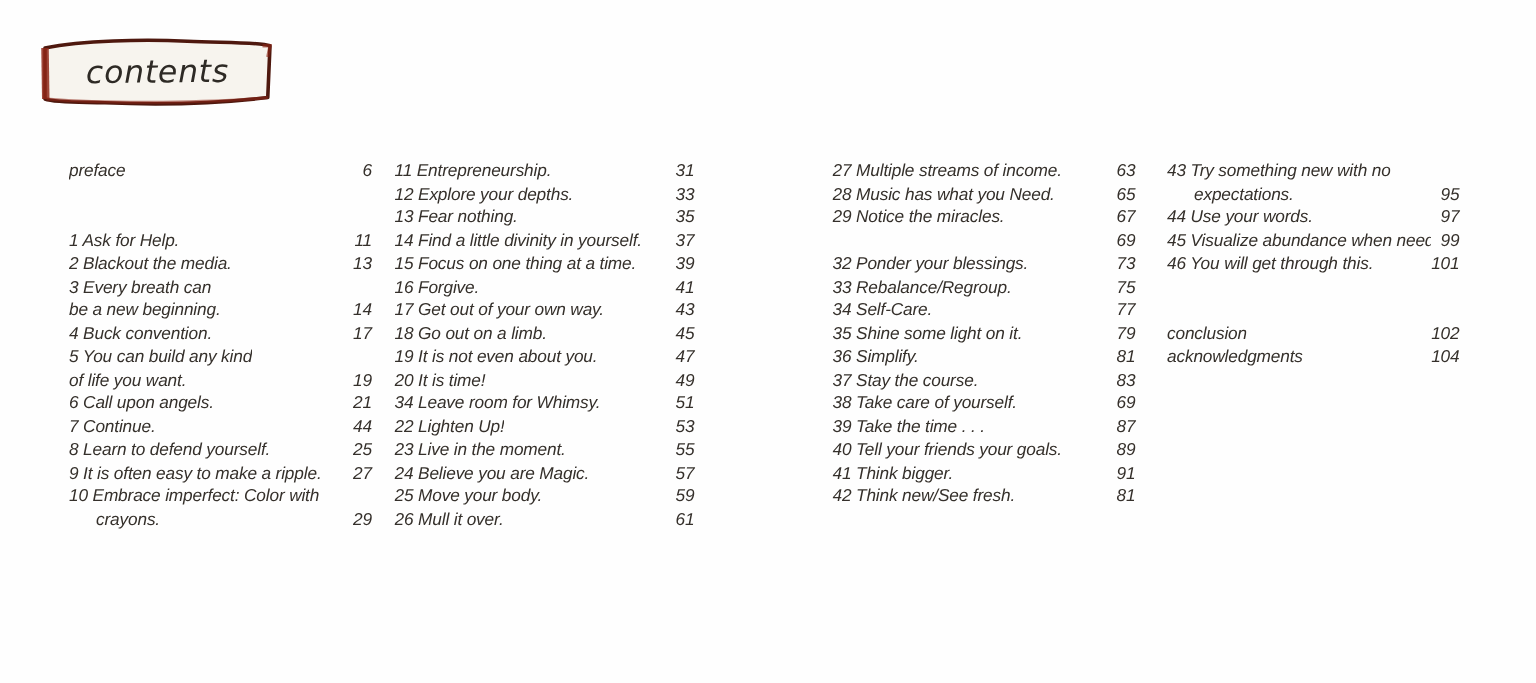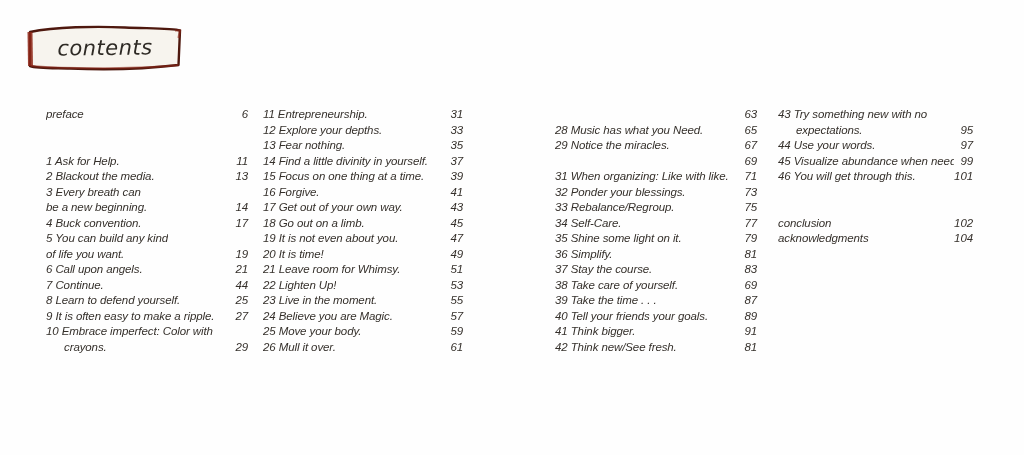--- a/index.html
+++ b/index.html
@@ -225,21 +225,21 @@
         <span class="t">19 It is not even about you.</span>
         <span class="p">47</span>
       </div>
 
       <div class="row">
         <span class="t">20 It is time!</span>
         <span class="p">49</span>
       </div>
 
       <div class="row">
-        <span class="t">21 Leave room for Whimsy.</span>
+        <span class="t">34 Leave room for Whimsy.</span>
         <span class="p">51</span>
       </div>
 
       <div class="row">
         <span class="t">22 Lighten Up!</span>
         <span class="p">53</span>
       </div>
 
       <div class="row">
         <span class="t">23 Live in the moment.</span>
@@ -258,41 +258,38 @@
 
       <div class="row">
         <span class="t">26 Mull it over.</span>
         <span class="p">61</span>
       </div>
     </div>
 
   <div class="toc-col col-3">
 
       <div class="row">
+        <span class="t">27 Multiple streams of income.</span>
         <span class="p">63</span>
       </div>
 
       <div class="row">
         <span class="t">28 Music has what you Need.</span>
         <span class="p">65</span>
       </div>
 
       <div class="row">
         <span class="t">29 Notice the miracles.</span>
         <span class="p">67</span>
       </div>
 
       <div class="row">
         <span class="p">69</span>
       </div>
 
-      <div class="row">
-        <span class="t">31 When organizing: Like with like.</span>
-        <span class="p">71</span>
-      </div>
 
       <div class="row">
         <span class="t">32 Ponder your blessings.</span>
         <span class="p">73</span>
       </div>
 
       <div class="row">
         <span class="t">33 Rebalance/Regroup.</span>
         <span class="p">75</span>
       </div>

